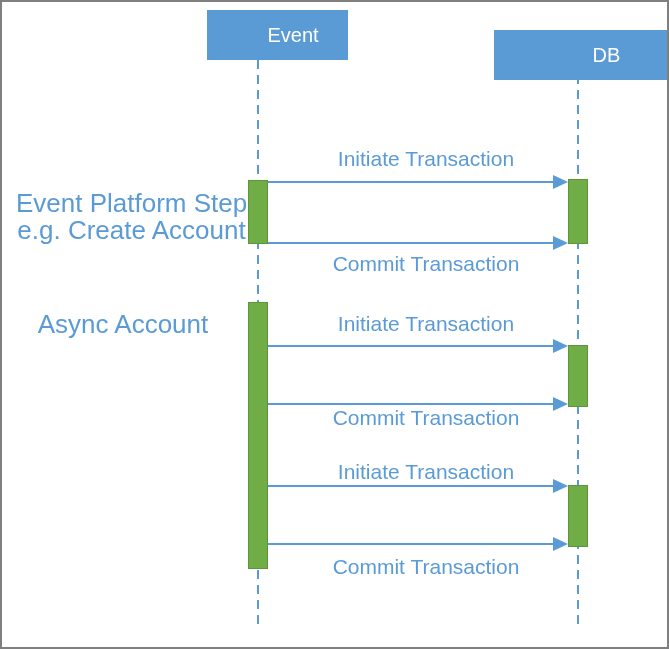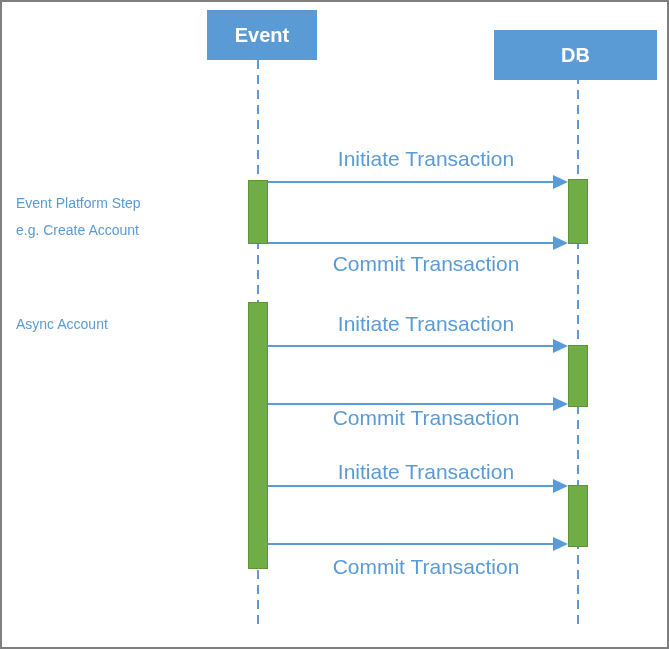--- a/index.html
+++ b/index.html
@@ -10,27 +10,28 @@
     box-sizing: border-box;
     border: 2px solid #7f7f7f;
     background: #ffffff;
     font-family: "Liberation Sans", sans-serif;
     overflow: hidden;
   }
   .actor {
     position: absolute;
     background: #5B9BD5;
     color: #ffffff;
-    font-weight: bold;
+    font-weight: normal;
     font-size: 20px;
     line-height: 24px;
     text-align: center;
     display: flex;
     flex-direction: column;
     justify-content: center;
+    padding-left: 31px;
   }
   .lifeline {
     position: absolute;
     width: 2px;
     background: repeating-linear-gradient(to bottom, #5B9BD5 0 9px, transparent 9px 15px);
   }
   .activation {
     position: absolute;
     background: #70AD47;
     border: 1px solid #5f9539;
@@ -52,23 +53,23 @@
   .msg-label {
     position: absolute;
     color: #5B9BD5;
     font-size: 21px;
     text-align: center;
     white-space: nowrap;
   }
   .side-label {
     position: absolute;
     color: #5B9BD5;
-    font-size: 14px;
+    font-size: 26px;
     line-height: 27px;
-    text-align: left;
+    text-align: center;
     white-space: nowrap;
   }
 </style>
 </head>
 <body>
 
 <div class="frame">
 
   <div class="actor" style="left:205px; top:8px; width:110px; height:50px;">
     <span>Event</span>

